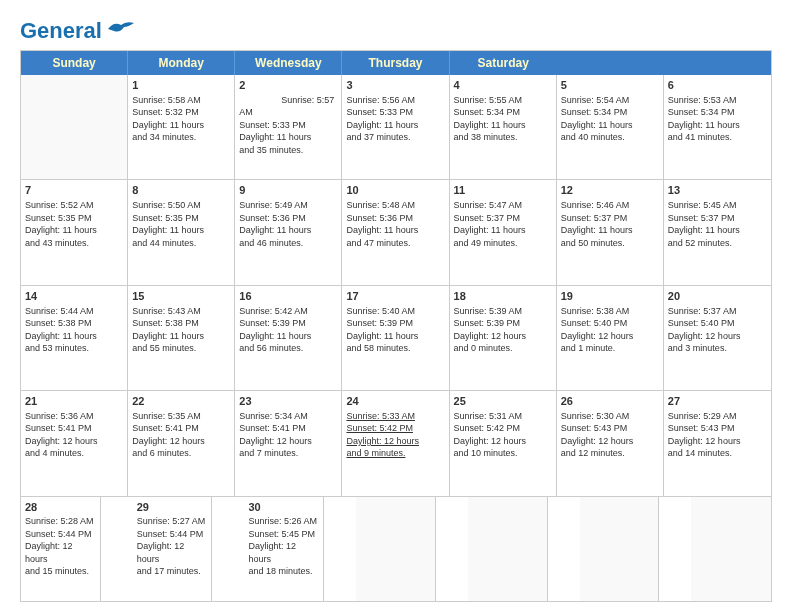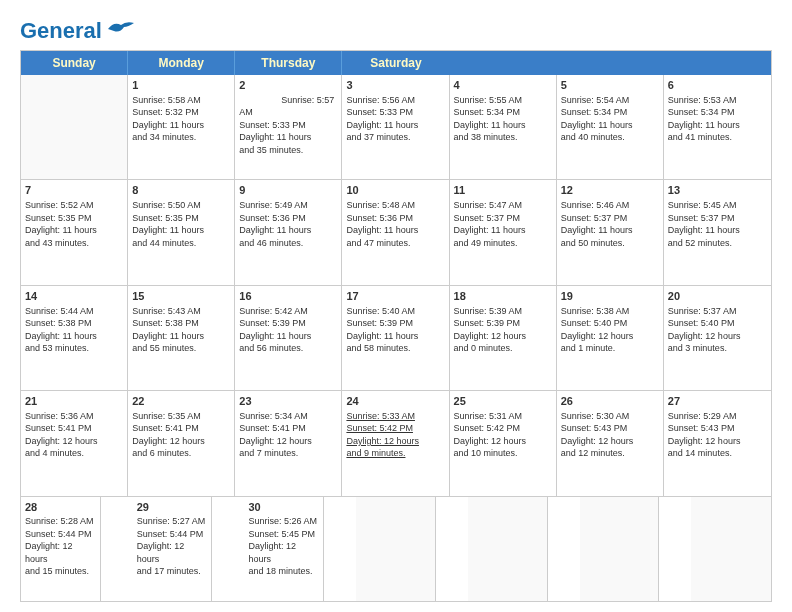--- a/index.html
+++ b/index.html
@@ -118,20 +118,21 @@
     <div class="title-block">
       <h1></h1>
       <h2></h2>
     </div>
   </div>
 
   <div class="calendar">
     <div class="cal-header">
     <div class="cal-header-cell">Sunday</div>
         <div class="cal-header-cell">Monday</div>
+        <div class="cal-header-cell">Wednesday</div>
         <div class="cal-header-cell">Thursday</div>
         <div class="cal-header-cell">Saturday</div>
       </div>
     <div class="cal-body">
     <div class="cal-row">
           <div class="cal-cell empty"></div>
           <div class="cal-cell"><span class="day-num">1</span><span class="cell-text" style="white-space: pre-line;">Sunrise: 5:58 AM
 Sunset: 5:32 PM
 Daylight: 11 hours
 and 34 minutes.</span></div>

